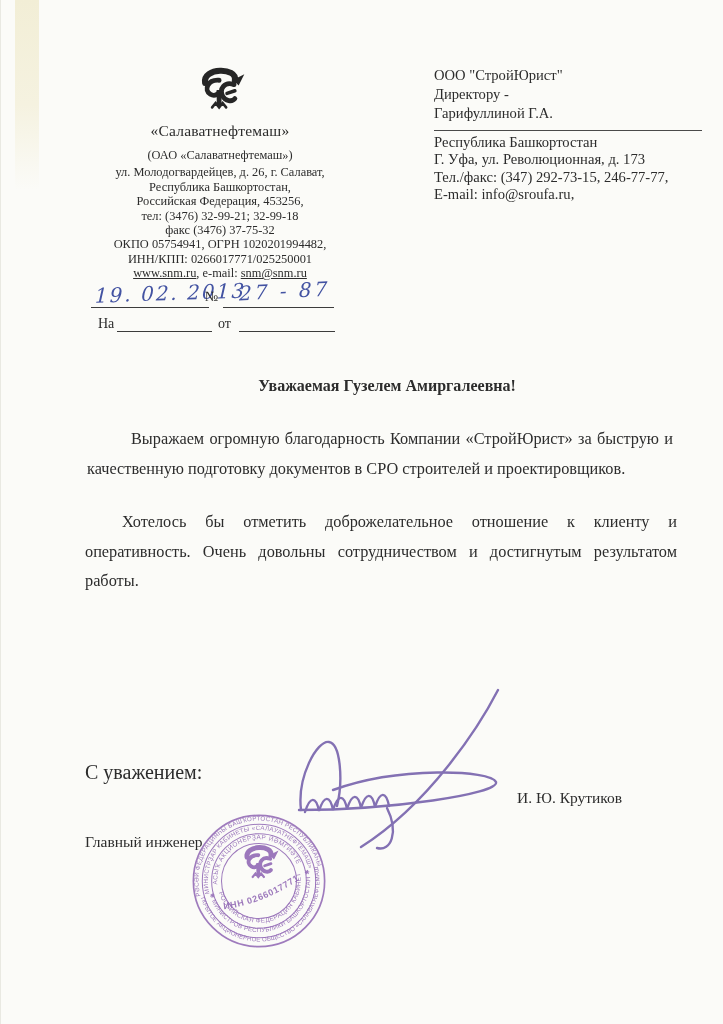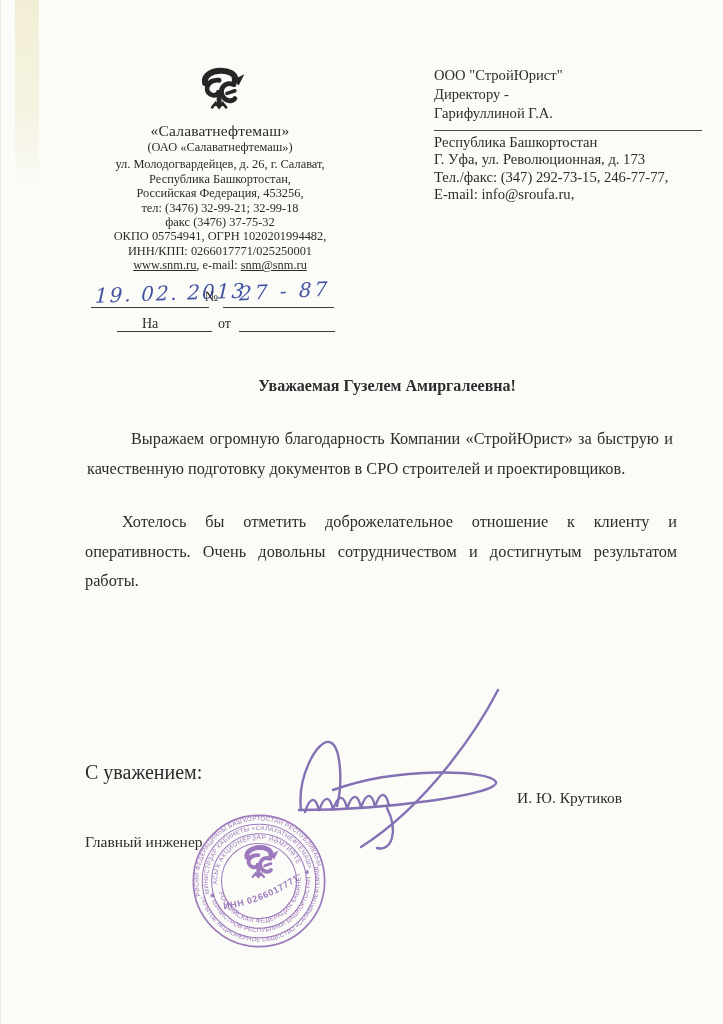--- a/index.html
+++ b/index.html
@@ -12,41 +12,41 @@
   .page{position:absolute;inset:0;border-left:1px solid #e9e9e2;}
   .scan-strip{
     position:absolute;left:14px;top:0;width:24px;height:190px;
     background:linear-gradient(to bottom,#f2eed6 0%,#f5f2e0 55%,rgba(245,242,224,0) 100%);
   }
   
   .sender{position:absolute;left:63px;top:60px;width:312px;text-align:center;}
   .logo{display:block;margin:0 auto 4px;color:#262626;}
   .org-type{font-size:13.5px;line-height:16px;}
   .org-name{font-size:15.5px;line-height:18px;letter-spacing:.2px;}
-  .sender-addr{margin-top:0;font-size:12.4px;line-height:14.4px;}
+  .sender-addr{margin-top:8px;font-size:12.4px;line-height:14.4px;}
   .sender-addr .first{margin-bottom:3px;}
   .u{text-decoration:underline;}
   
   .recipient{position:absolute;left:433px;top:66px;width:278px;font-size:14.6px;line-height:19px;}
   .recipient .rule{border:none;border-top:1.4px solid #4a4a4a;margin:7px 0 3px 0;width:268px;}
   .recipient .addr{line-height:17.4px;}
   
   .hand{
     font-family:"DejaVu Serif",serif;font-style:italic;
     color:#4353a2;letter-spacing:2px;
   }
   .ref-date{position:absolute;left:94px;top:281px;font-size:20px;transform:rotate(-2deg) skewX(-4deg);}
   .ref-num{position:absolute;left:238px;top:279px;font-size:20px;transform:rotate(-3deg) skewX(-4deg);letter-spacing:3px;}
   .ref-nosign{position:absolute;left:204px;top:289px;font-size:14px;}
   .uline{position:absolute;border-bottom:1.3px solid #3c3c3c;height:1px;}
   .ul1{left:90px;top:306px;width:118px;}
   .ul2{left:222px;top:306px;width:111px;}
   .ul3{left:116px;top:330px;width:95px;}
   .ul4{left:238px;top:330px;width:96px;}
-  .ref-na{position:absolute;left:97px;top:316px;font-size:14px;margin-left:44px;}
+  .ref-na{position:absolute;left:97px;top:316px;font-size:14px;}
   .ref-ot{position:absolute;left:217px;top:316px;font-size:14px;}
   
   .salutation{position:absolute;left:86px;top:377px;width:600px;text-align:center;font-weight:bold;font-size:16px;}
   .para{position:absolute;font-size:16.3px;line-height:29.5px;text-align:justify;text-indent:44px;}
   .p1{left:86px;top:424px;width:586px;}
   .p2{left:84px;top:507px;width:592px;text-indent:37px;}
   
   .regards{position:absolute;left:84px;top:761px;font-size:20px;}
   .position{position:absolute;left:84px;top:833px;font-size:15.5px;}
   .signer{position:absolute;left:516px;top:789px;font-size:15.5px;text-align:right;}

